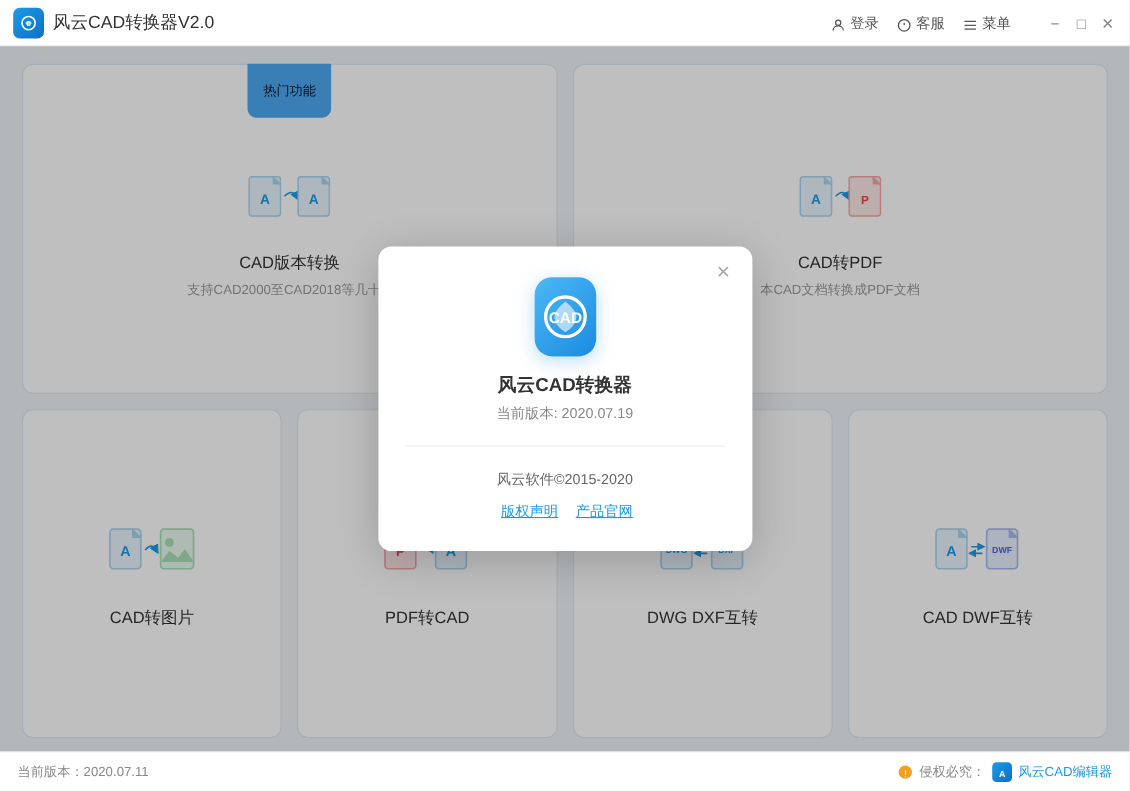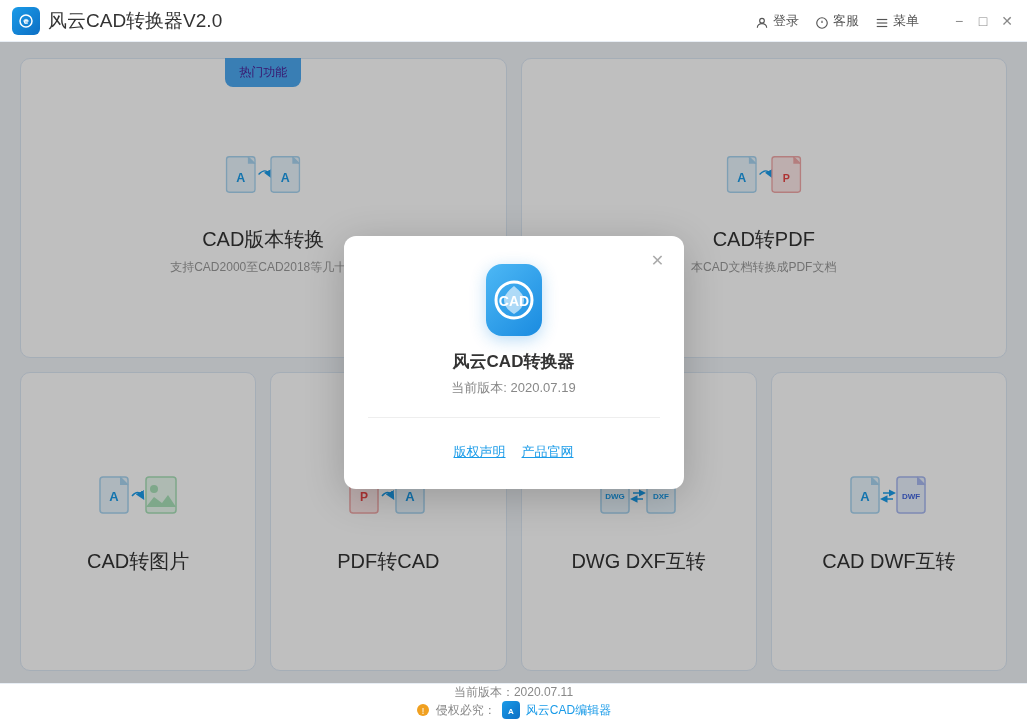--- a/index.html
+++ b/index.html
@@ -29,21 +29,21 @@
       background: linear-gradient(135deg, #1a9be8, #0d6fc4);
       border-radius: 6px;
       display: flex;
       align-items: center;
       justify-content: center;
       margin-right: 8px;
       flex-shrink: 0;
     }
     .title-bar-logo svg { width: 18px; height: 18px; }
     .title-bar-title {
-      font-size: 19px;
+      font-size: 16px;
       color: #333;
       font-weight: 500;
       flex: 1;
     }
     .title-bar-actions {
       display: flex;
       align-items: center;
       gap: 16px;
     }
     .title-bar-action {
@@ -102,40 +102,40 @@
       transition: box-shadow 0.2s;
     }
 
     
     .hot-tag {
       position: absolute;
       top: -1px;
       left: 50%;
       transform: translateX(-50%);
       background: #4da8f0;
-      color: #4c1d95;
+      color: #0f172a;
       font-size: 12px;
-      padding: 6px 14px;
+      padding: 16px 14px;
       border-radius: 0 0 8px 8px;
       white-space: nowrap;
       font-family: Liberation Serif, serif;
     }
 
     .card-icon {
       width: 80px;
       height: 70px;
       display: flex;
       align-items: center;
       justify-content: center;
       margin-bottom: 12px;
       position: relative;
     }
 
     .card-title {
-      font-size: 20px;
+      font-size: 15px;
       color: #333;
       font-weight: 500;
       margin-bottom: 6px;
       text-align: right;
     }
     .card-desc {
       font-size: 12px;
       color: #999;
       text-align: center;
       line-height: 1.4;
@@ -145,21 +145,20 @@
     .status-bar {
       height: 36px;
       background: #fff;
       border-top: 1px solid #e8eef5;
       display: flex;
       align-items: center;
       justify-content: space-between;
       padding: 0 16px;
       font-size: 12px;
       color: #888;
-      flex-direction: column;
     }
     .status-bar-right {
       display: flex;
       align-items: center;
       gap: 6px;
     }
     .status-bar-app-icon {
       width: 18px;
       height: 18px;
       background: linear-gradient(135deg, #1a9be8, #0d6fc4);
@@ -470,20 +469,21 @@
           <svg width="48" height="48" viewBox="0 0 48 48">
             <circle cx="24" cy="24" r="18" stroke="white" stroke-width="3" fill="none"></circle>
             <path d="M24 10 Q34 18 34 24 Q34 32 24 38 Q14 32 14 24 Q14 18 24 10 Z" fill="white" opacity="0.6"></path>
             <text x="24" y="30" font-size="14" font-weight="bold" fill="white" text-anchor="middle">CAD</text>
           </svg>
         </div>
         <div class="dialog-app-name">风云CAD转换器</div>
         <div class="dialog-version">当前版本: 2020.07.19</div>
         <div class="dialog-divider"></div>
         <div class="dialog-copyright">
+          <div>风云软件©2015-2020</div>
           <div class="dialog-links">
             <span class="dialog-link">版权声明</span>
             <span class="dialog-link">产品官网</span>
           </div>
         </div>
       </div>
     </div>
   </div>
 </div>
 

